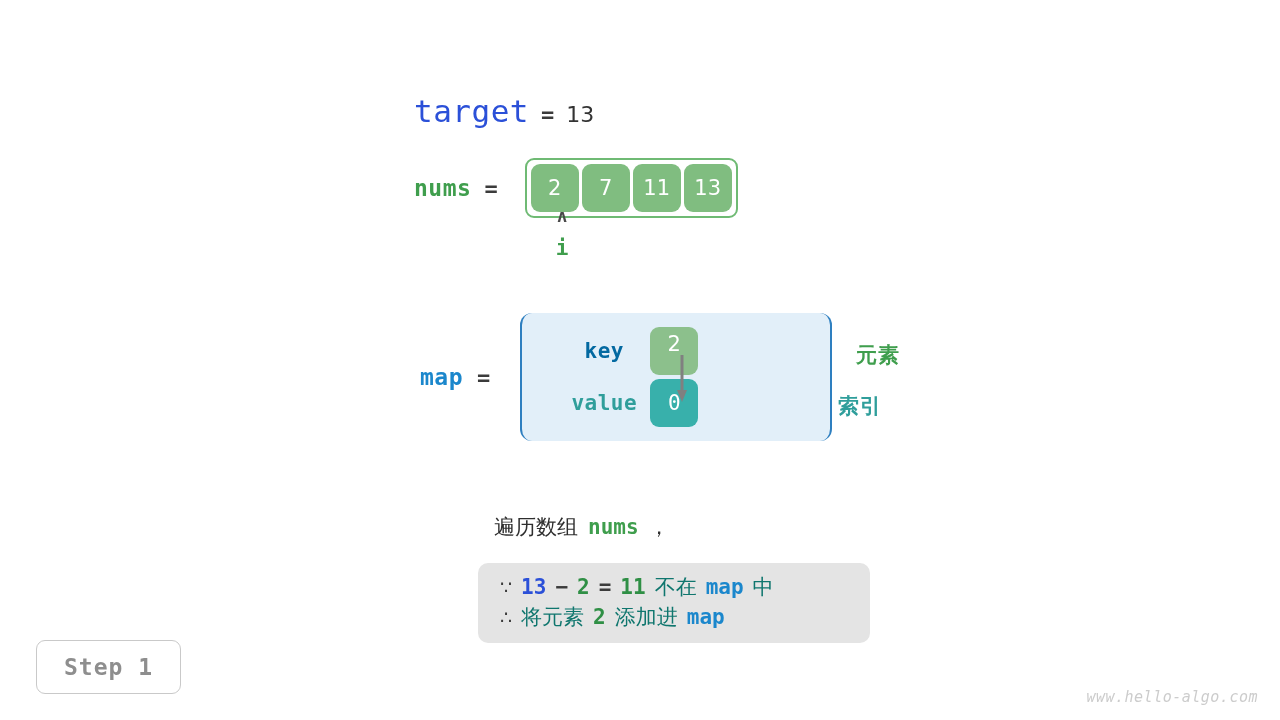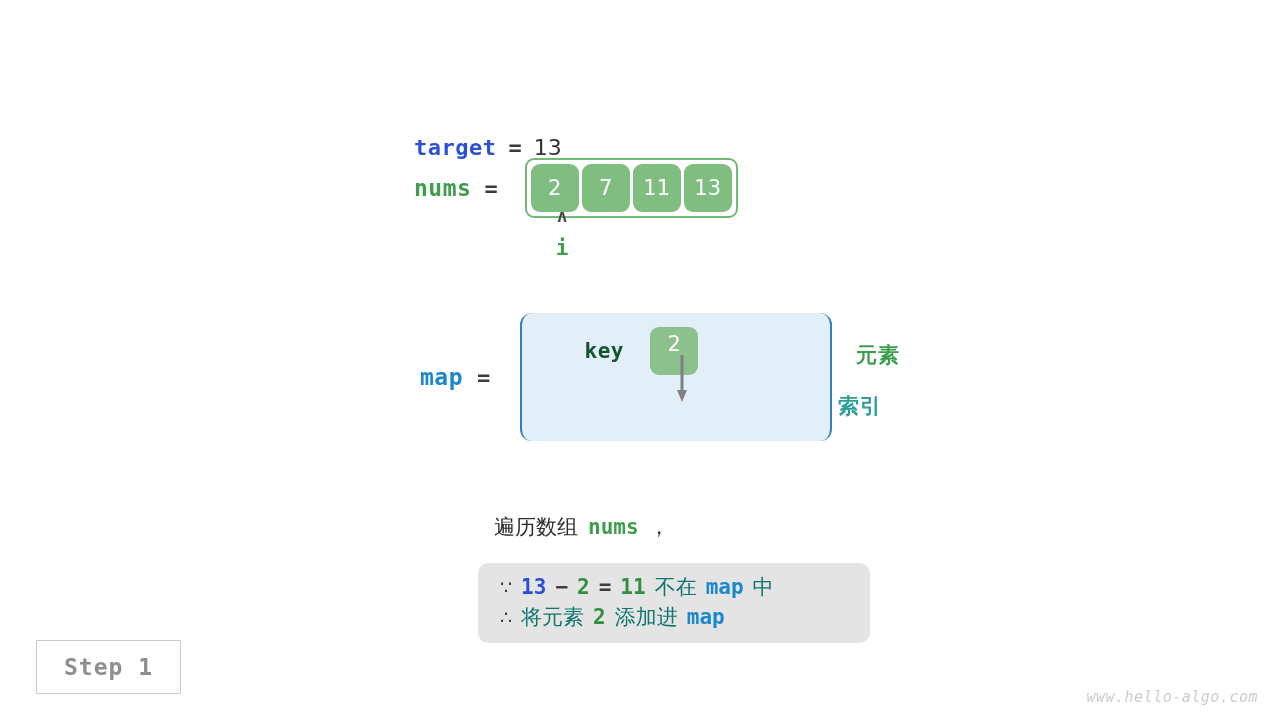--- a/index.html
+++ b/index.html
@@ -20,25 +20,24 @@
     position: absolute;
     left: 414px;
     top: 93px;
     display: flex;
     align-items: baseline;
     gap: 12px;
     white-space: nowrap;
   }
   .var-target {
     font-family: "DejaVu Sans Mono", monospace;
-    font-weight: bold;
-    font-size: 22px;
+    font-weight: normal;
+    font-size: 31px;
     color: #2b50d8;
     letter-spacing: 0.5px;
-    margin-top: 42px;
   }
   .eq {
     font-family: "DejaVu Sans Mono", monospace;
     font-weight: bold;
     font-size: 22px;
     color: #3b3b3b;
   }
   .plain-num {
     font-family: "DejaVu Sans", sans-serif;
     font-size: 22px;
@@ -147,21 +146,21 @@
   #map-line-key  { left: 36px; top: 14px; }
   #map-line-val  { left: 36px; top: 66px; }
   .map-label {
     width: 92px;
     text-align: center;
     font-family: "DejaVu Sans Mono", monospace;
     font-weight: bold;
     font-size: 21px;
     letter-spacing: 0.5px;
   }
-  .map-label.key-color { color: #14532d; }
+  .map-label.key-color { color: #0369a1; }
   .map-label.val-color { color: #2f9e9b; }
   .map-cell {
     width: 48px;
     height: 48px;
     border-radius: 9px;
     display: flex;
     align-items: flex-start;
     justify-content: center;
     padding-top: 7px;
     box-sizing: border-box;
@@ -250,21 +249,21 @@
   .tok-cn    { font-family: "DejaVu Sans", sans-serif; color: #0f766e; font-size: 21px; }
 
   
   #step-badge {
     position: absolute;
     left: 36px;
     top: 640px;
     width: 145px;
     height: 54px;
     border: 1px solid #c9c9c9;
-    border-radius: 1px;
+    border-radius: 9px;
     background: #ffffff;
     display: flex;
     align-items: center;
     justify-content: center;
     font-family: "DejaVu Sans Mono", monospace;
     font-weight: bold;
     font-size: 23px;
     color: #8e8e8e;
     letter-spacing: 1px;
     box-sizing: border-box;
@@ -308,20 +307,24 @@
 </div>
 
 <div id="map-row">
   <span class="var-map">map</span>
   <span class="eq">=</span>
 
   <div id="map-box">
     <div class="map-line" id="map-line-key">
       <span class="map-label key-color">key</span>
       <span class="map-cell key-cell">2</span>
+    </div>
+    <div class="map-line" id="map-line-val">
+      <span class="map-label val-color">value</span>
+      <span class="map-cell val-cell">0</span>
     </div>
 
     <svg id="map-arrow" viewBox="0 0 14 50">
       <line x1="7" y1="0" x2="7" y2="38" stroke="#808080" stroke-width="3"></line>
       <polygon points="7,47 2,35 12,35" fill="#808080"></polygon>
     </svg>
   </div>
 </div>
 
 <div class="side-note" id="note-element">元素</div>

